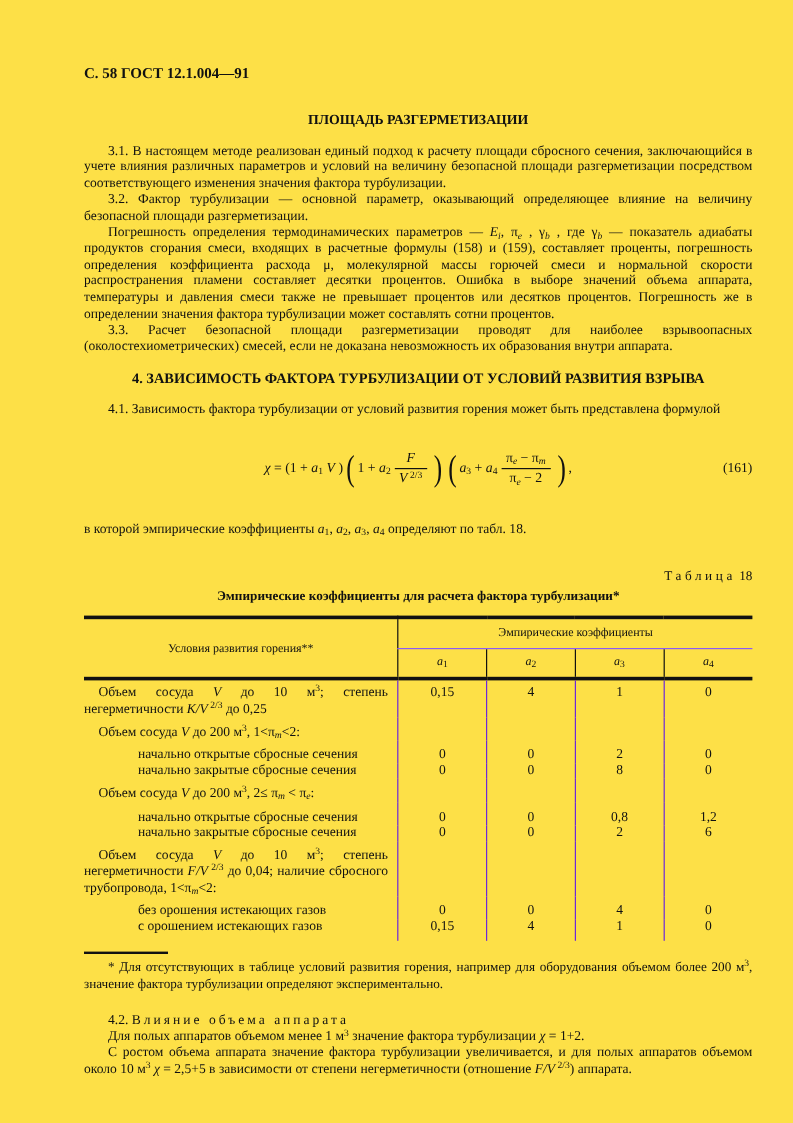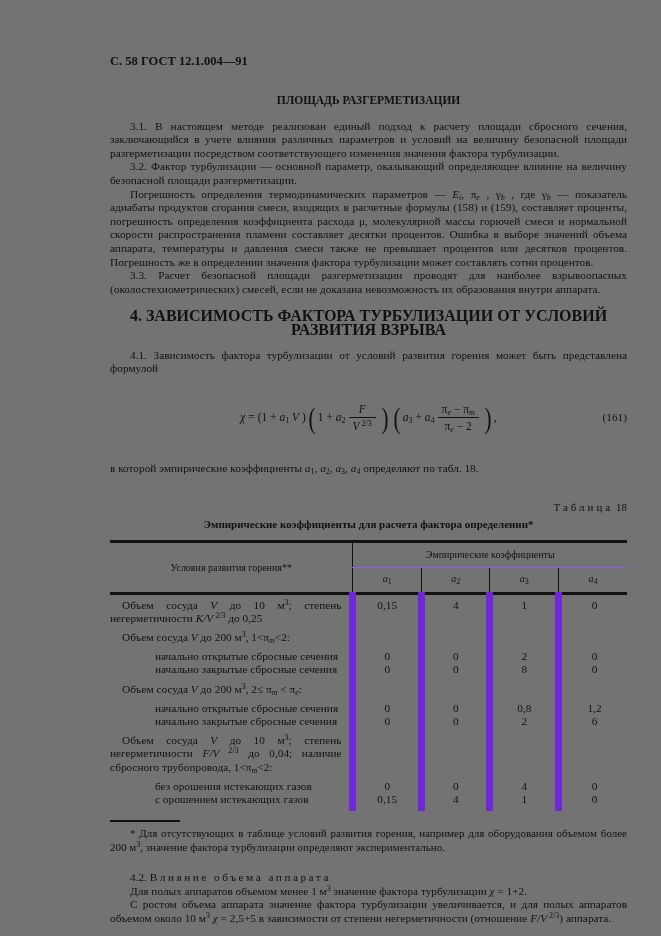--- a/index.html
+++ b/index.html
@@ -1,24 +1,24 @@
 <!DOCTYPE html>
 <html><head>
 <meta charset="utf-8">
 <style>
   * { margin:0; padding:0; box-sizing:border-box; }
   html,body { background:#e8e8e8; }
   .page {
-    width:661px; height:936px; margin:0 auto; background:#737373; color:#111;
+    width:661px; height:936px; margin:0 auto; background:#fde047; color:#111;
     font-family:"Liberation Serif", serif; font-size:11.3px; line-height:13.6px;
-    padding:55px 34px 0 110px; position:relative; overflow:hidden;
+    padding:55px 34px 0 70px; position:relative; overflow:hidden;
   }
   .doc-header { font-weight:bold; font-size:12.5px; margin-bottom:24px; }
   .sec-title { font-weight:bold; text-align:center; font-size:11.5px; line-height:14px; margin-bottom:13px; }
-  .sec-title-4 { font-weight:bold; text-align:center; font-size:16px; margin:13px 0 12px; }
+  .sec-title-4 { font-weight:bold; text-align:center; font-size:12px; margin:13px 0 12px; }
   p.para { text-align:justify; text-indent:20px; }
   p.noindent { text-align:justify; }
 
   
   .formula-wrap { position:relative; margin:20px 0 22px; display:flex; justify-content:center; align-items:center; min-height:44px; }
   .formula { display:inline-flex; align-items:center; font-size:11.5px;justify-content:flex-end; }
   .formula i { font-style:italic; }
   sub { font-size:8px; vertical-align:-2px; line-height:0; }
   sup { font-size:8px; vertical-align:4px; line-height:0; }
   .bigp { font-size:30px; font-weight:100; line-height:0.9; margin:0 1px; transform:scaleX(0.7); }
@@ -33,21 +33,21 @@
   .tbl-title { text-align:center; font-weight:bold; font-size:11px; margin:3px 0 9px; }
   table.gtable { width:100%; border-collapse:collapse; border-top:3px solid #111; }
   .gtable th { font-weight:normal; font-size:10px; }
   .h-col1 { border-bottom:3px solid #111; text-align:center; }
   .h-group { border-left:1px solid #111; border-bottom:1px solid #8b5cf6; padding:5px 0; }
   .h-coef { border-left:1px solid #111; border-bottom:3px solid #111; padding:4px 0 6px; }
   .gtable td { vertical-align:top; font-size:11.3px; line-height:13.2px; }
   .gtable td.c1 { padding-right:8px; }
   .gtable td.c1 .main { text-indent:12px; text-align:justify; }
   .gtable td.c1 .sub { padding-left:45px; }
-  .gtable td.cv { border-left:7px solid #6d28d9; text-align:center; }
+  .gtable td.cv { border-left:1px solid #6d28d9; text-align:center; }
   .gtable tr.first td { padding-top:4px;margin-left:32px; }
   .gtable tr.gap td { padding-top:6px; }
   .gtable tr.last td { padding-bottom:5px; }
 
   
   .fn-sep { width:70px; border-top:2px solid #111; margin:0 0 5px; }
   .footnote { text-align:justify; text-indent:20px; font-size:11px; line-height:13.4px; }
   .fn-block { margin-top:9px; }
 
   
@@ -96,21 +96,21 @@
     </span>
     <span class="formula-num">(161)</span>
   </div>
 
   <p class="noindent">в которой эмпирические коэффициенты <i>a</i><sub>1</sub>, <i>a</i><sub>2</sub>, <i>a</i><sub>3</sub>, <i>a</i><sub>4</sub> определяют по табл. 18.</p>
 
   <div class="tbl-label">
     <span class="spaced">Таблица</span>
     <span>18</span>
   </div>
-  <div class="tbl-title">Эмпирические коэффициенты для расчета фактора определении*</div>
+  <div class="tbl-title">Эмпирические коэффициенты для расчета фактора турбулизации*</div>
 
   <table class="gtable">
     <thead>
       <tr>
         <th class="h-col1" rowspan="2" style="width:47%;">Условия развития горения**</th>
         <th class="h-group" colspan="4">Эмпирические коэффициенты</th>
       </tr>
       <tr>
         <th class="h-coef" style="width:13.25%;"><i>a</i><sub>1</sub></th>
         <th class="h-coef" style="width:13.25%;"><i>a</i><sub>2</sub></th>

